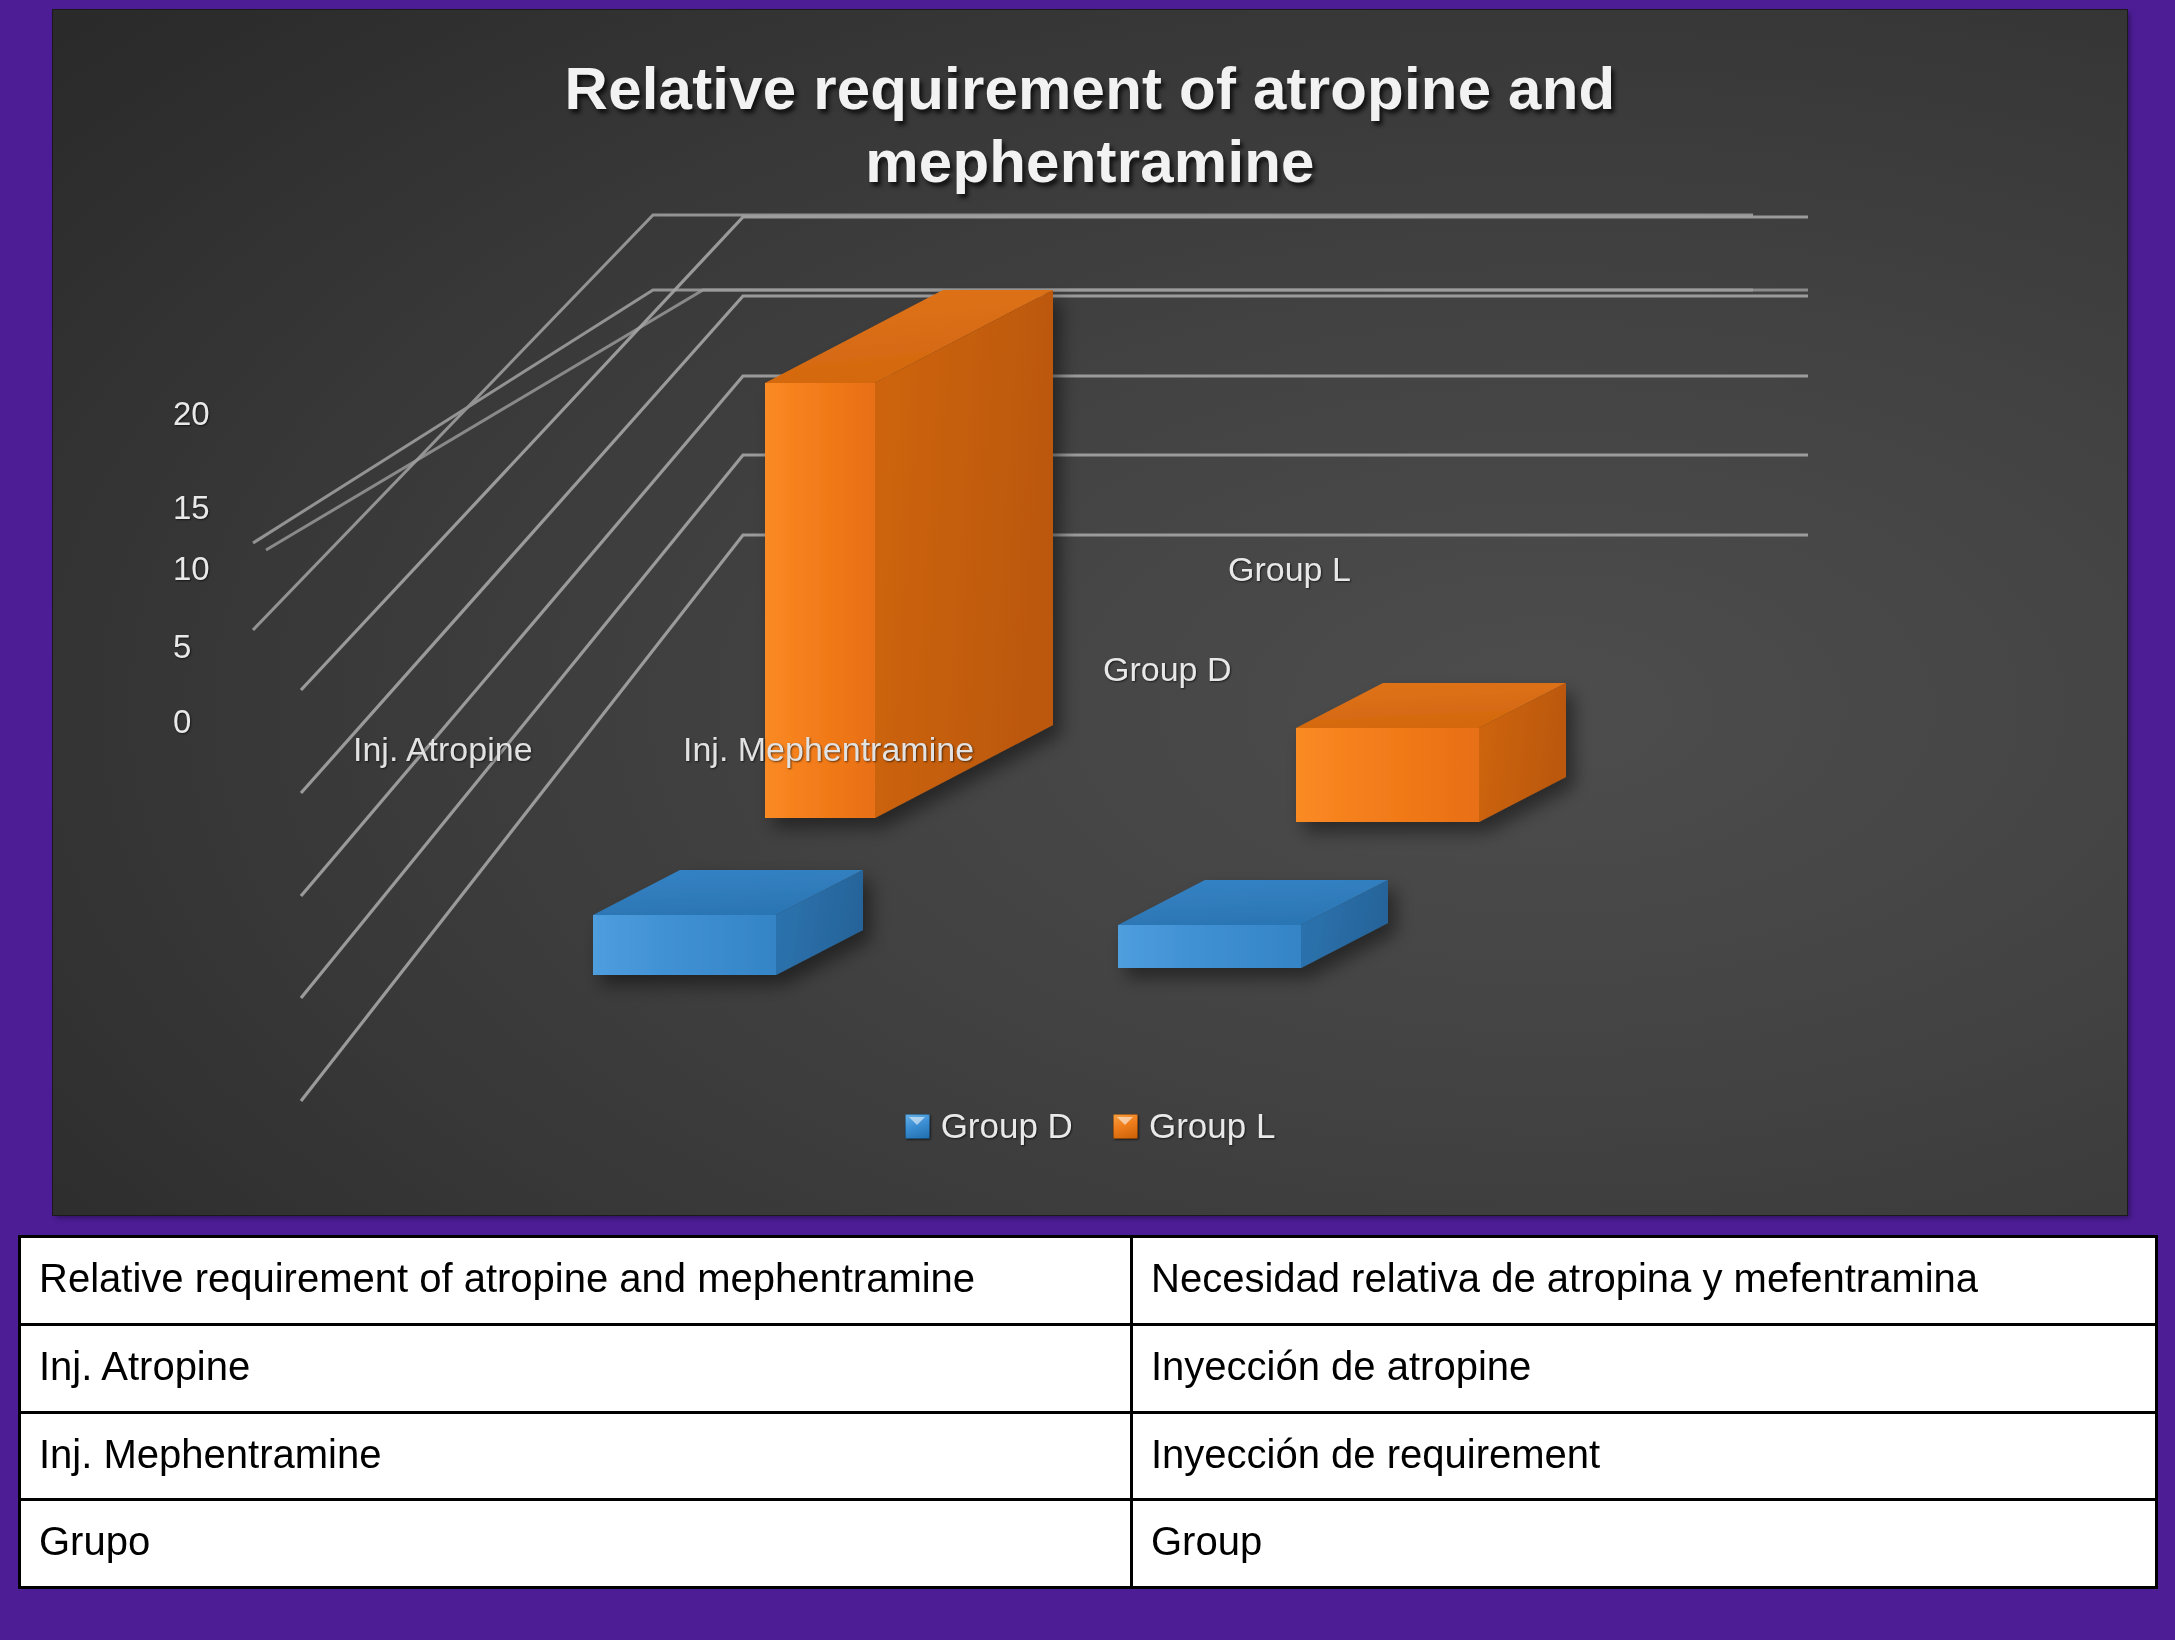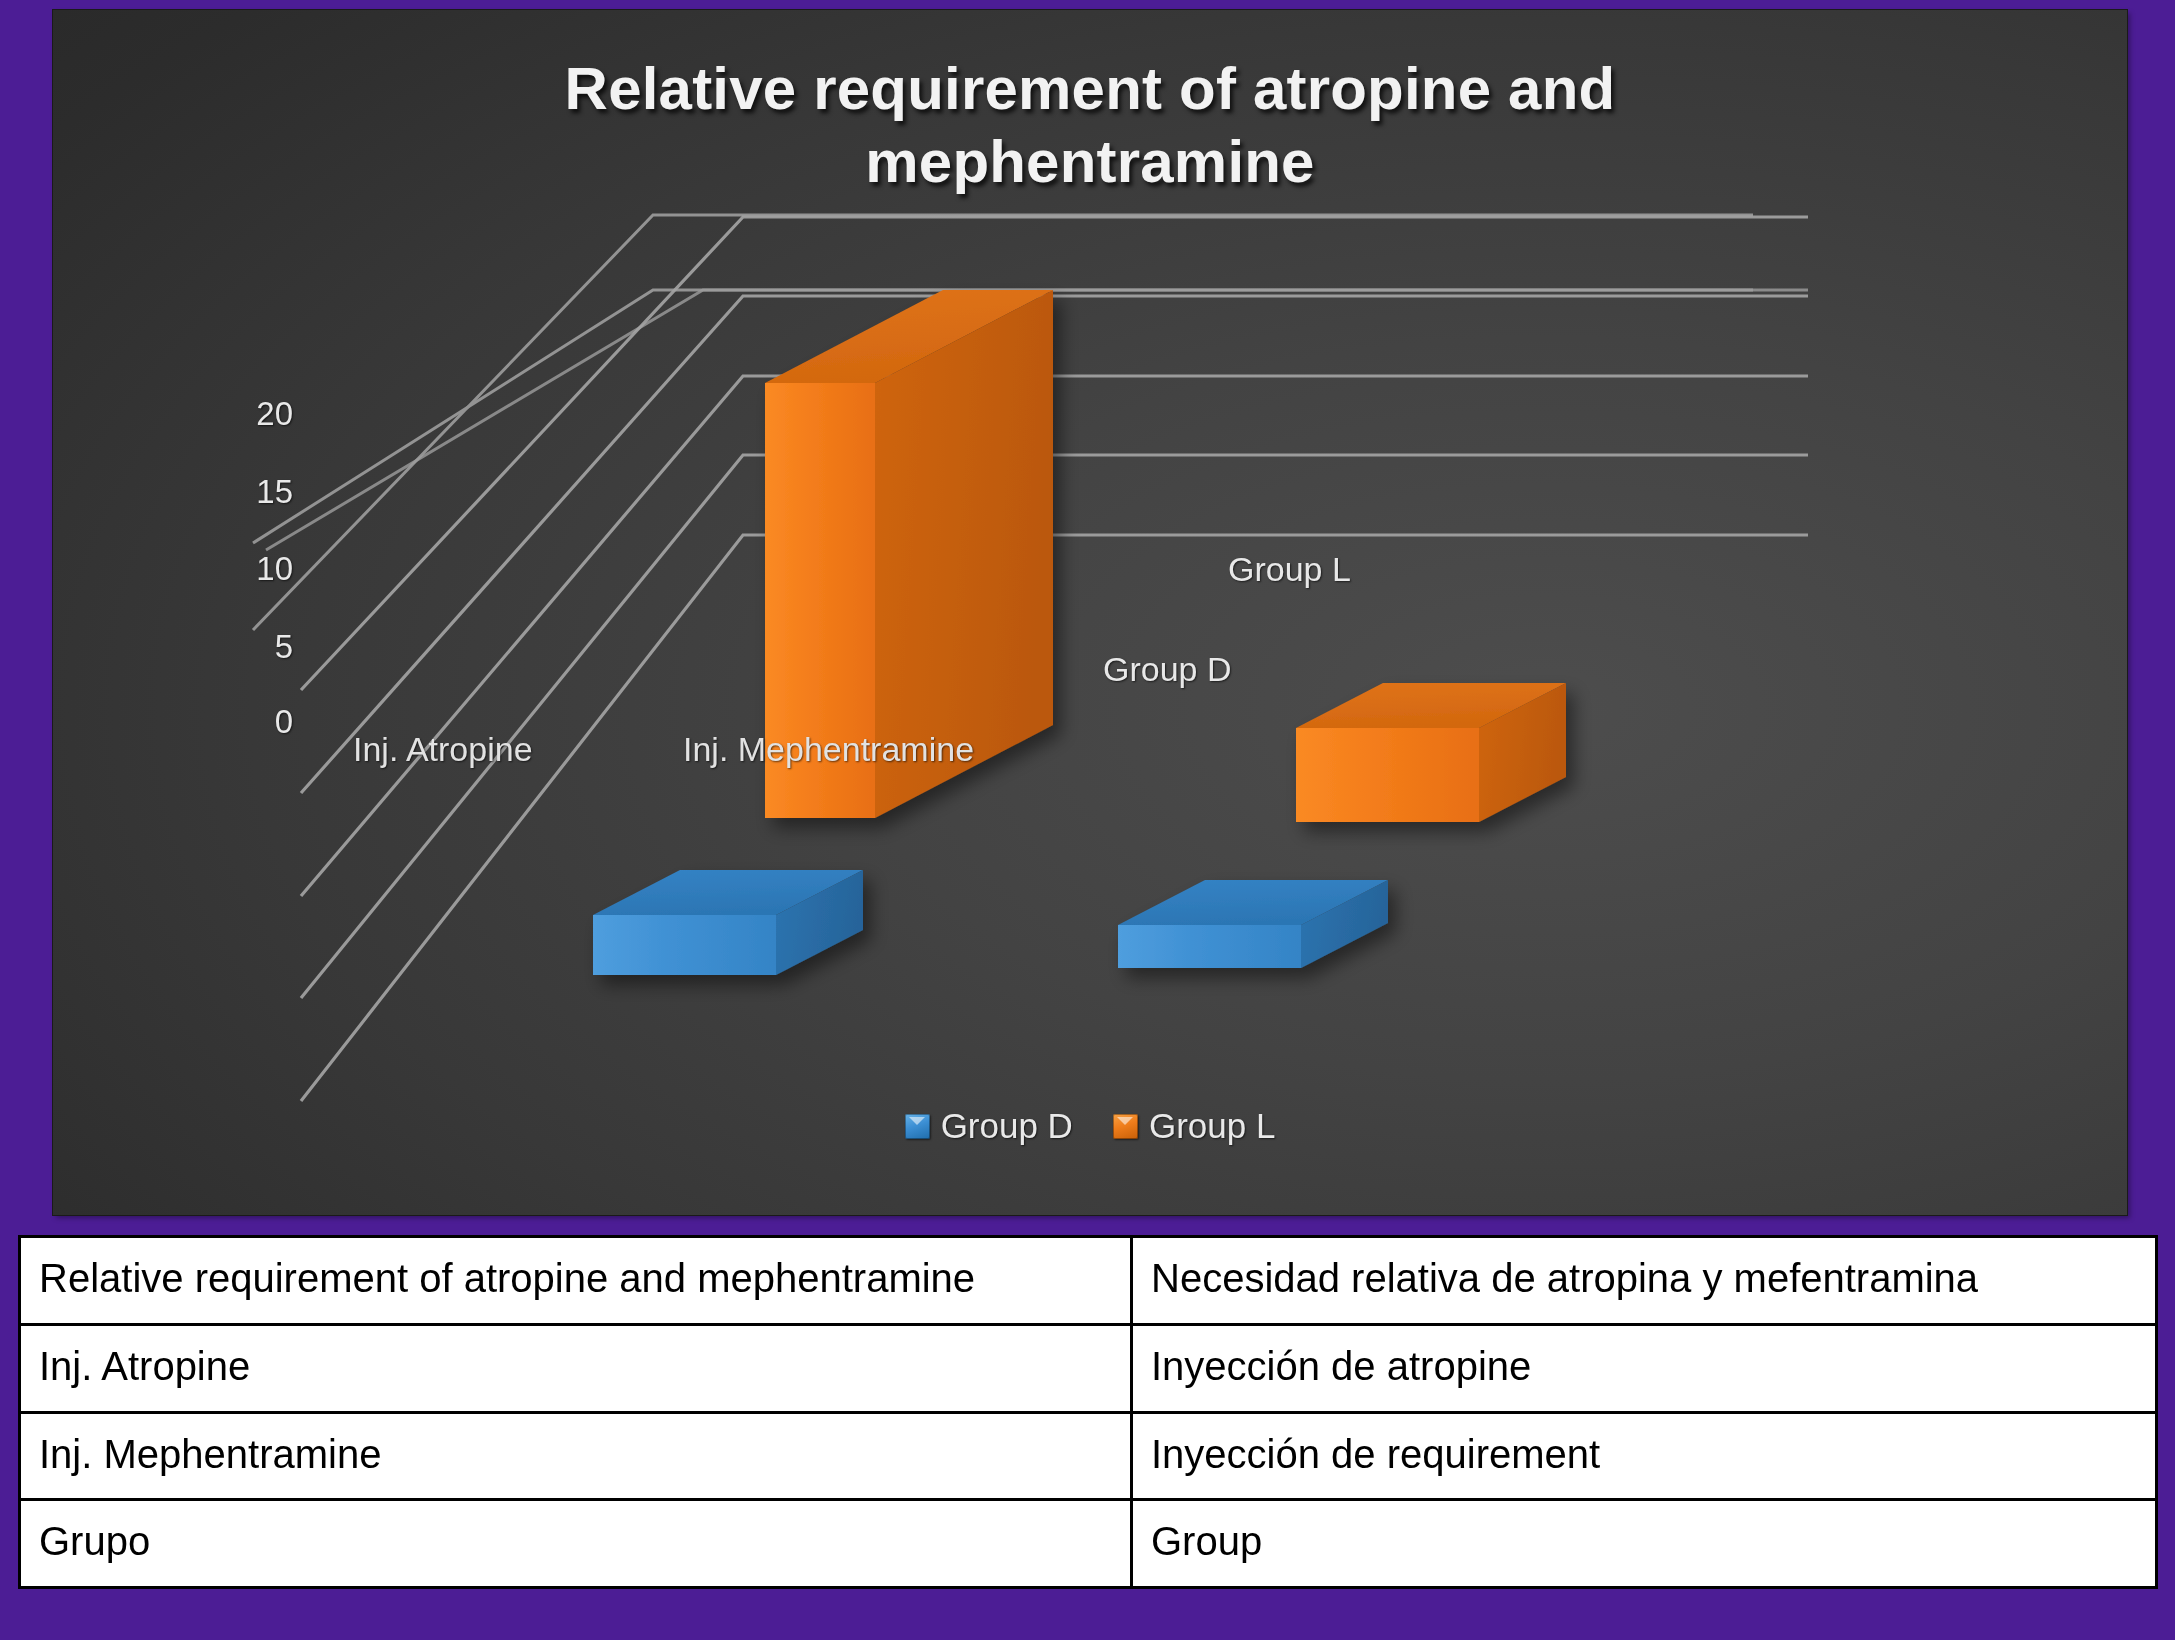--- a/index.html
+++ b/index.html
@@ -32,21 +32,21 @@
   }
 
   
   .scene{position:absolute;left:0;top:0;width:2074px;height:1205px;}
   .scene svg{position:absolute;left:0;top:0;}
 
   
   .ytick{
     position:absolute;
     color:#e9e9e9;font-size:33px;
-    text-align:right;width:120px;
+    text-align:left;width:120px;
     text-shadow:1px 1px 2px rgba(0,0,0,.6);
   }
   
   .xtick{
     position:absolute;
     color:#e2e2e2;font-size:34px;
     text-shadow:1px 1px 2px rgba(0,0,0,.6);
     white-space:nowrap;
   }
   
@@ -181,21 +181,21 @@
         </g>
 
         <g filter="url(#softshadow)">
           <polygon points="1065,915 1152,870 1335,870 1248,915" fill="url(#gBlueTop)"></polygon>
           <polygon points="1065,915 1248,915 1248,958 1065,958" fill="url(#gBlueFront)"></polygon>
           <polygon points="1248,915 1335,870 1335,913 1248,958" fill="url(#gBlueSide)"></polygon>
         </g>
       </svg>
 
       <div class="ytick" style="left:120px;top:385px;">20</div>
-      <div class="ytick" style="left:120px;top:463px;">15</div>
+      <div class="ytick" style="left:120px;top:479px;">15</div>
       <div class="ytick" style="left:120px;top:540px;">10</div>
       <div class="ytick" style="left:120px;top:618px;">5</div>
       <div class="ytick" style="left:120px;top:693px;">0</div>
 
       <div class="xtick" style="left:300px;top:720px;">Inj. Atropine</div>
       <div class="xtick" style="left:630px;top:720px;">Inj. Mephentramine</div>
 
       <div class="ztick" style="left:1175px;top:540px;">Group L</div>
       <div class="ztick" style="left:1050px;top:640px;">Group D</div>
     </div>

